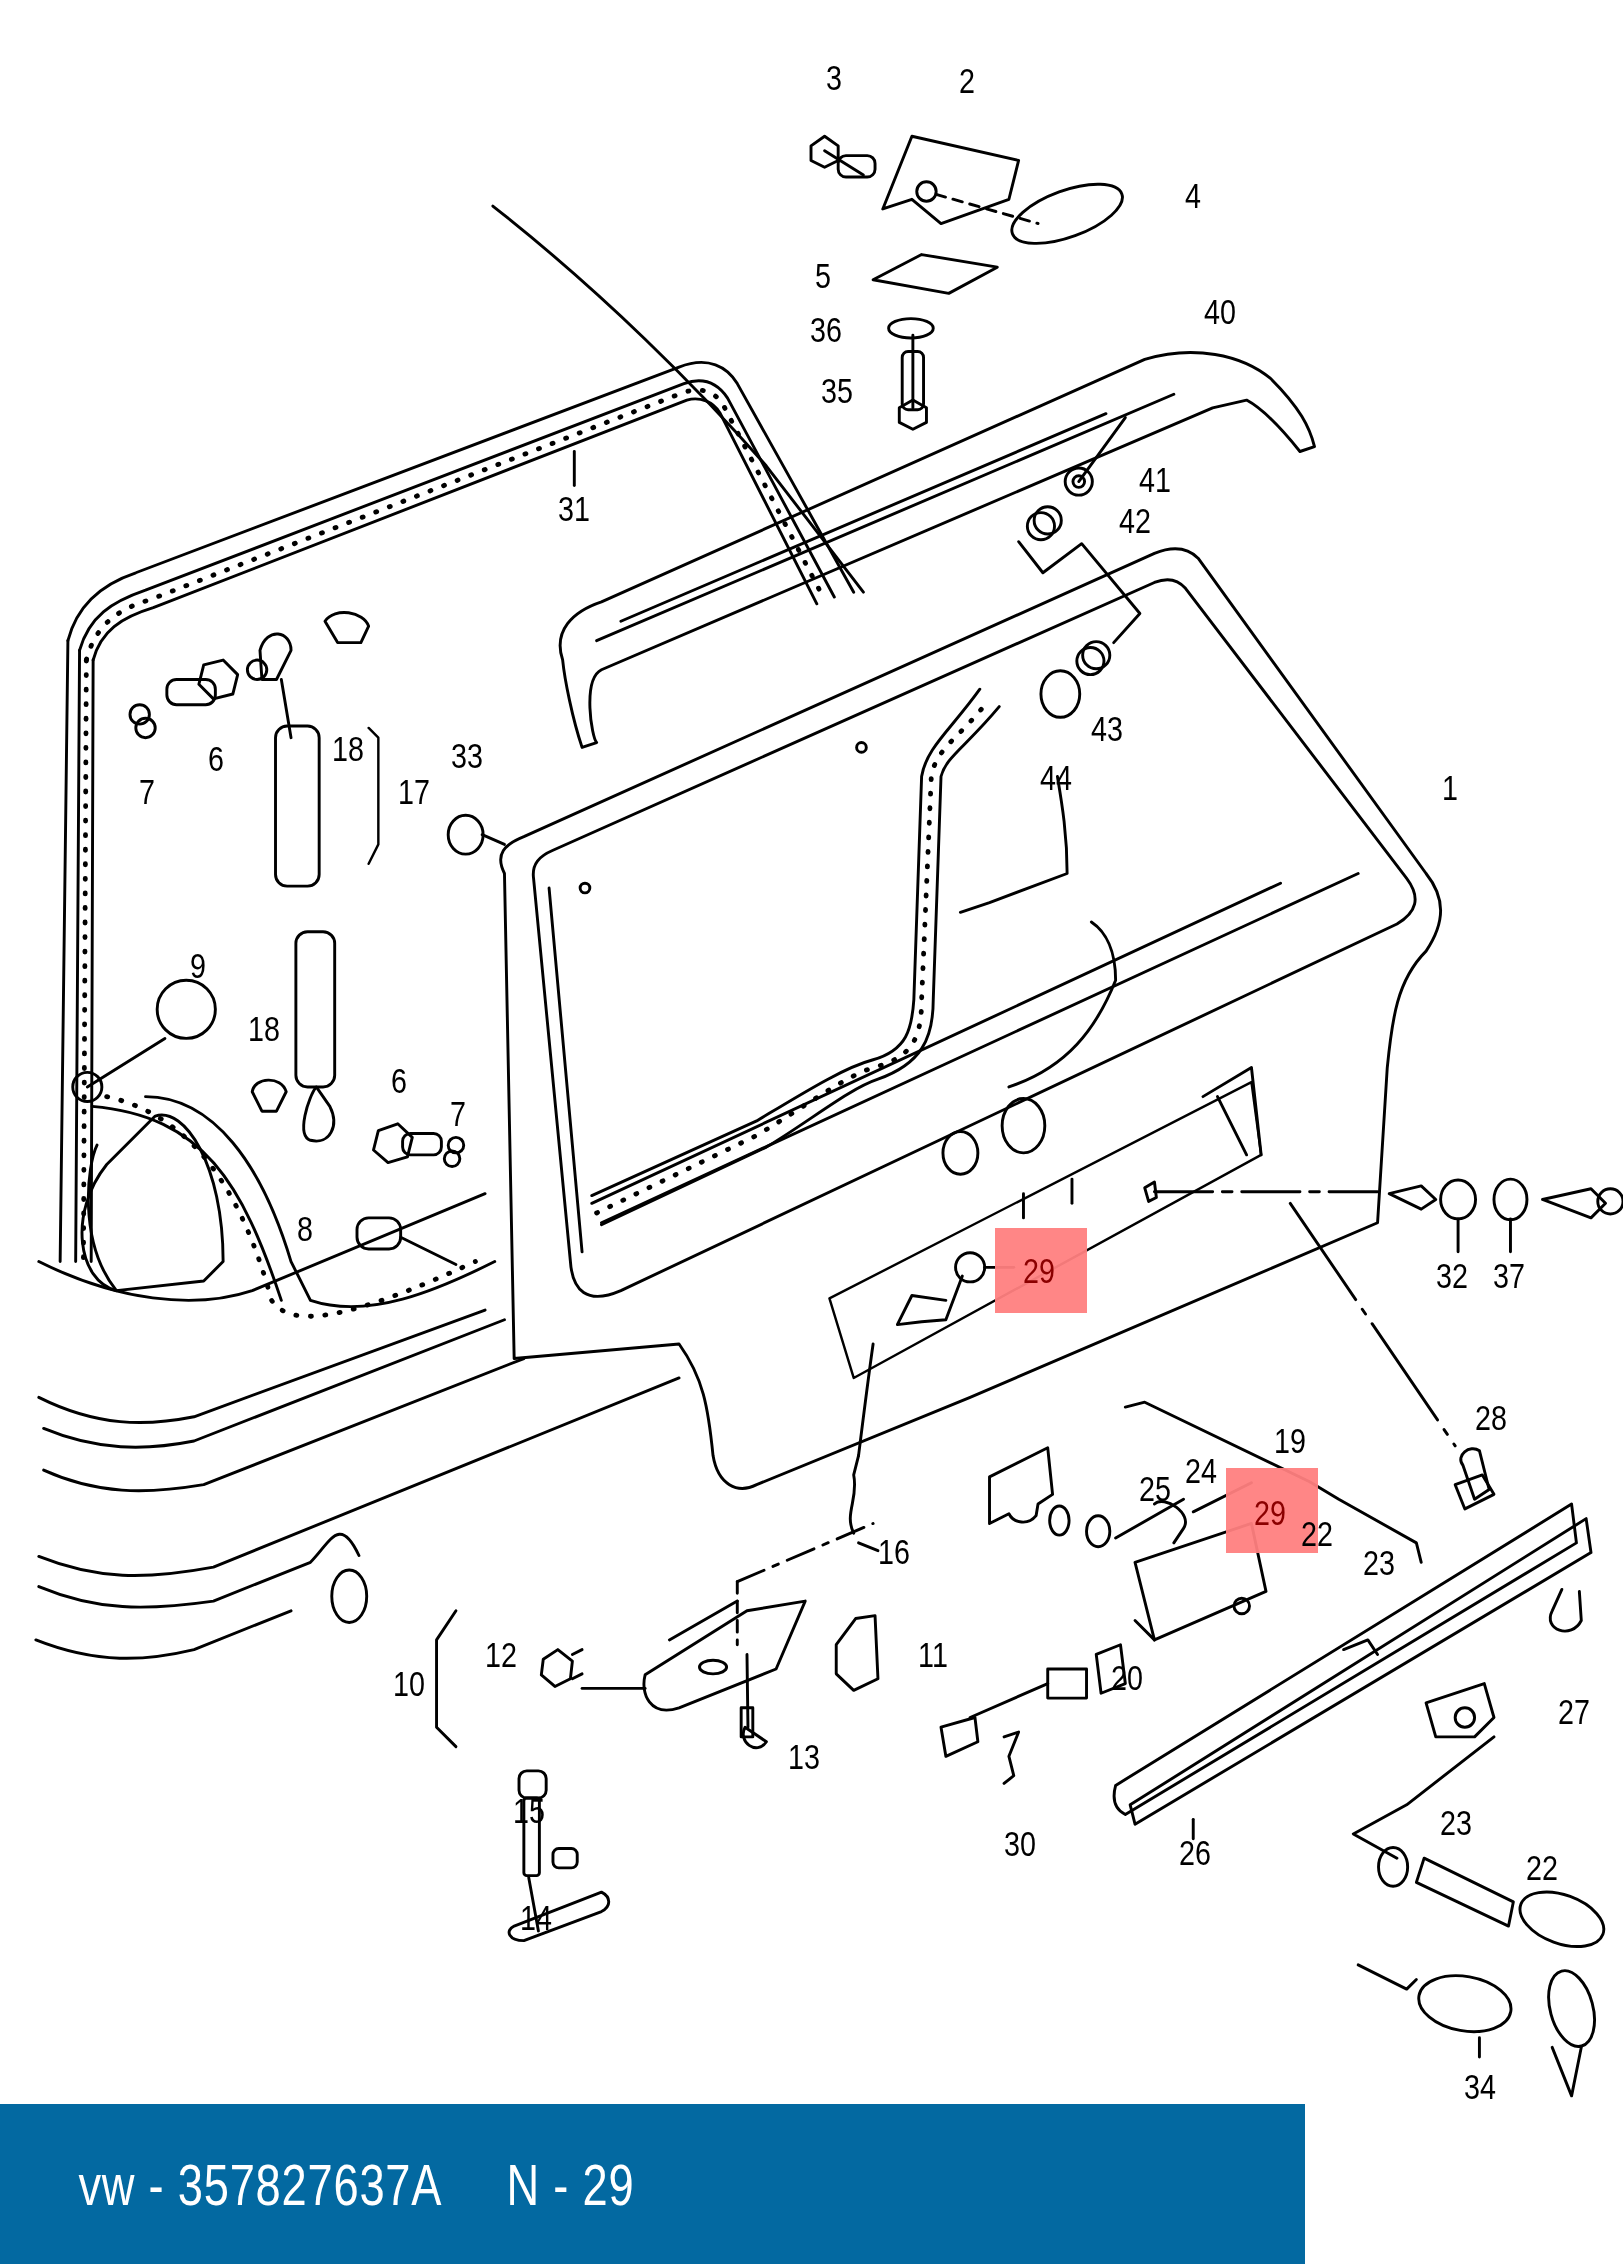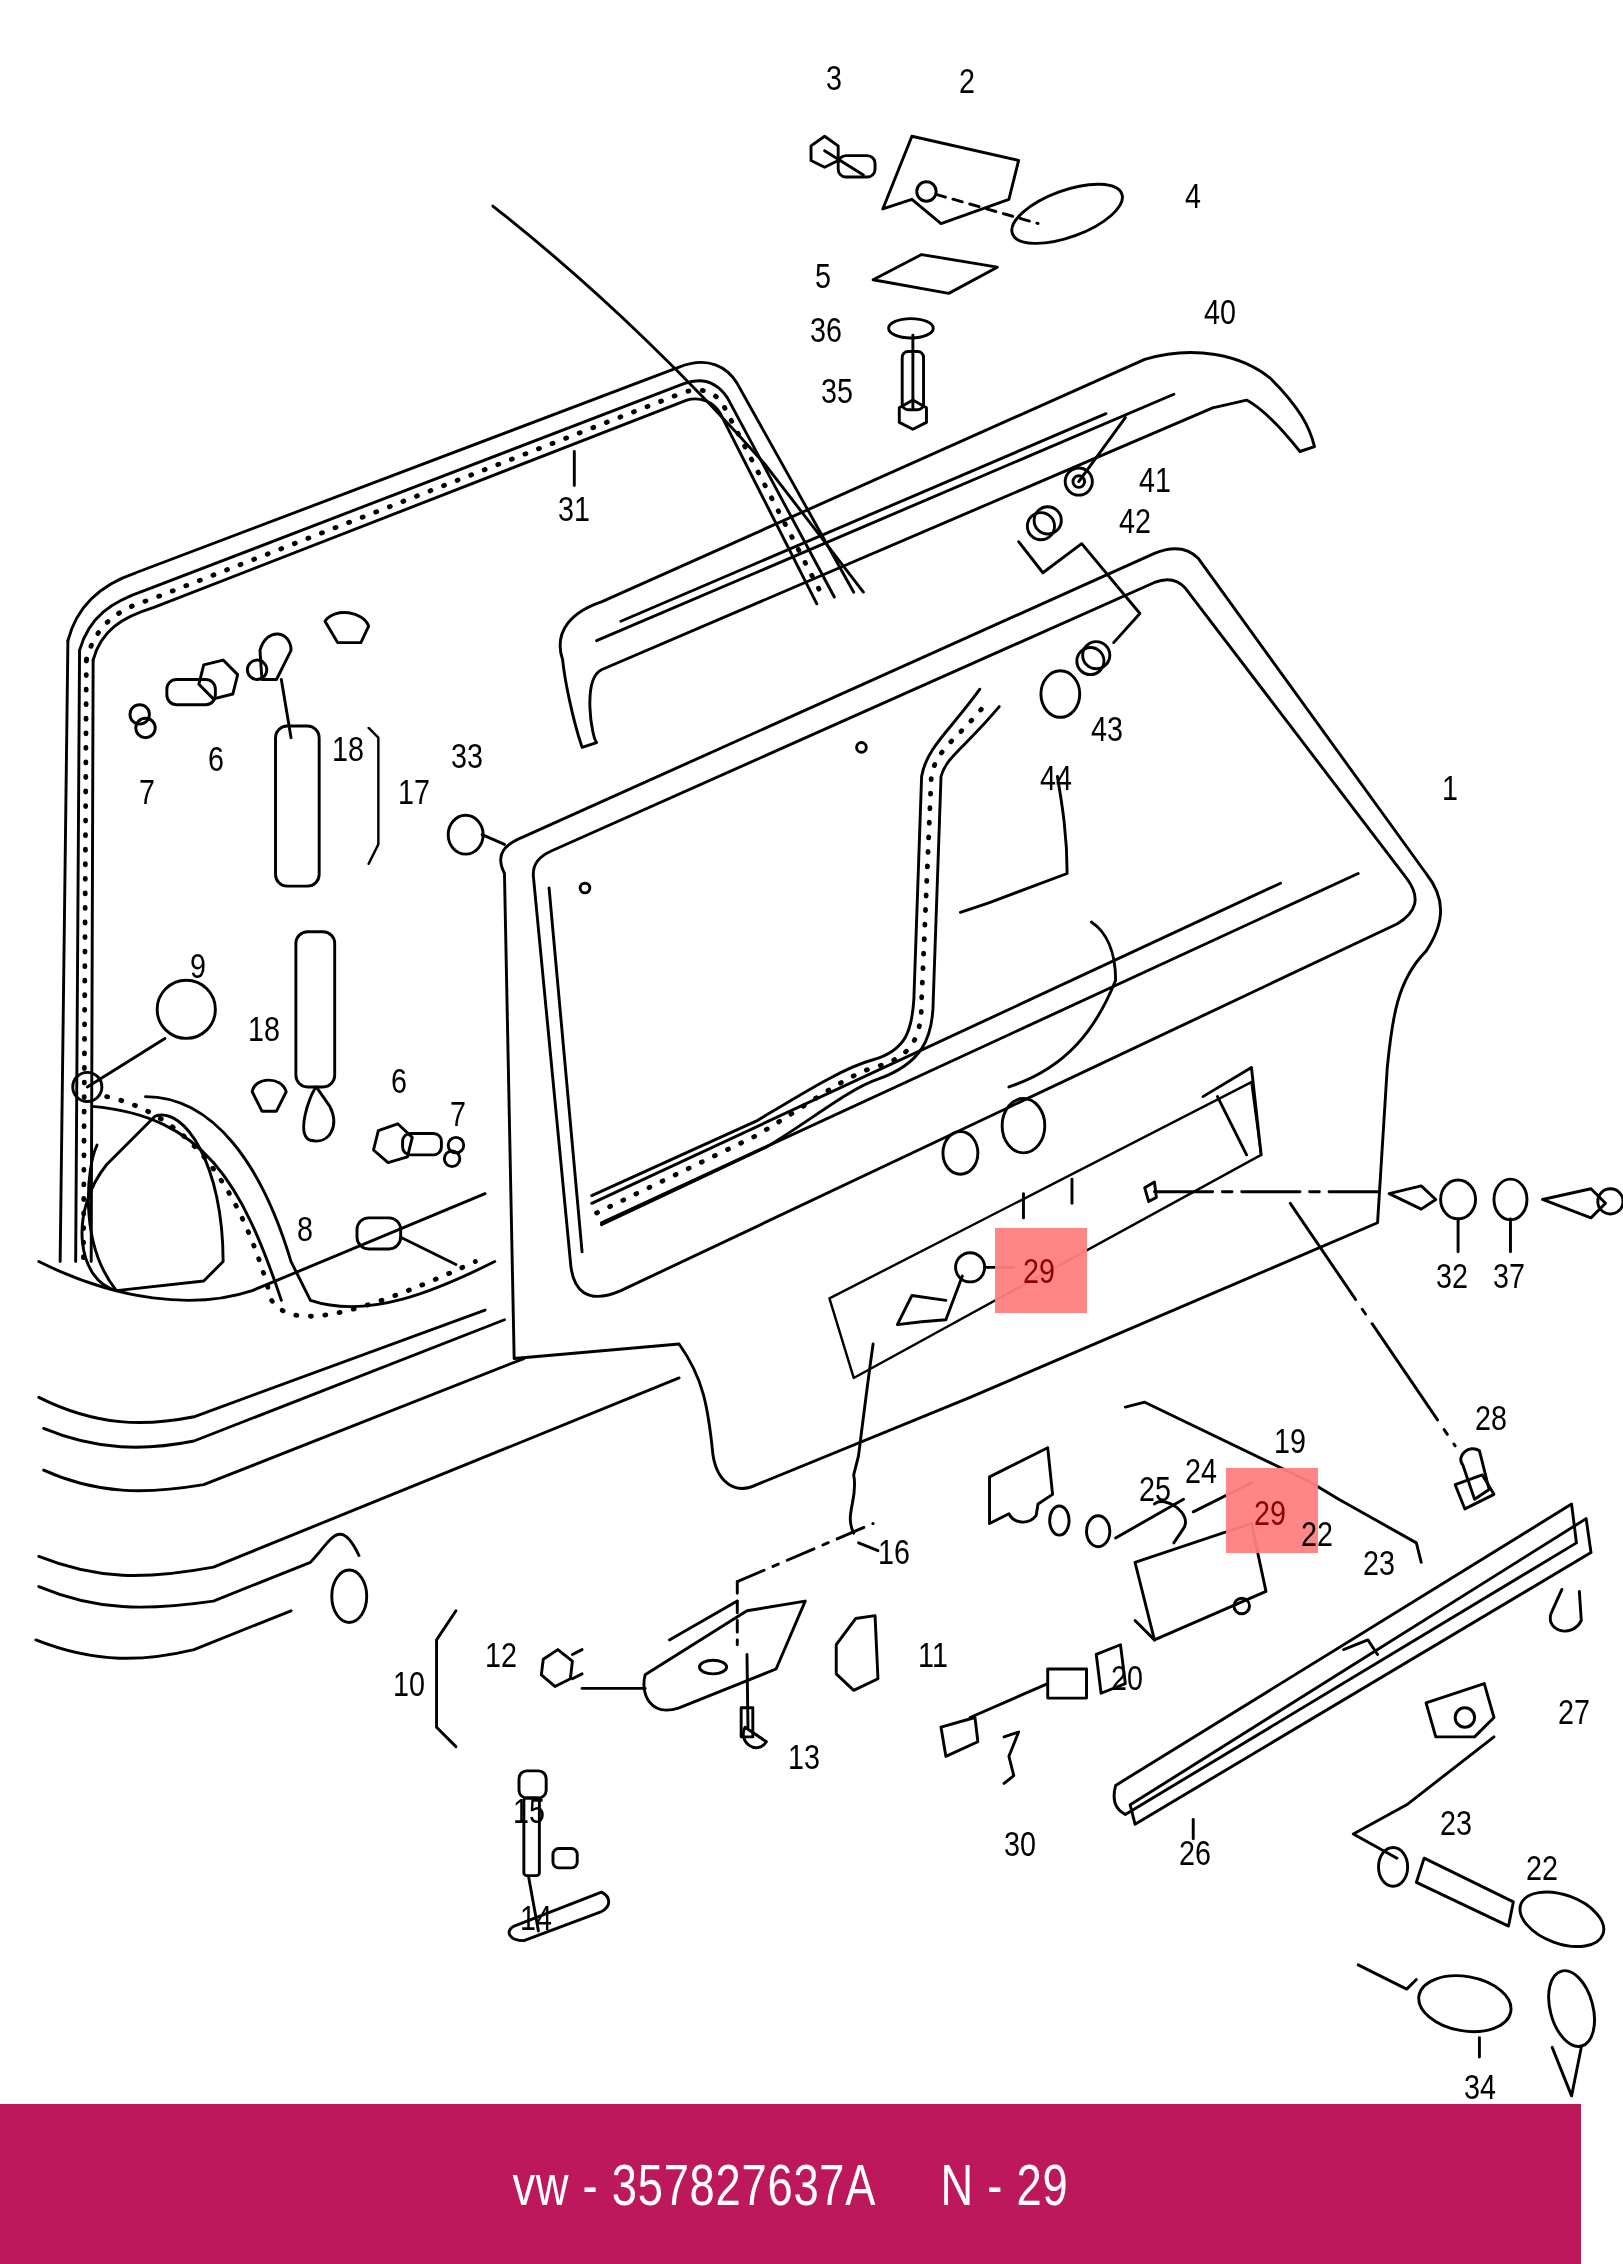--- a/index.html
+++ b/index.html
@@ -2,21 +2,21 @@
 <html><head>
 <meta charset="utf-8">
 <style>
   html, body { margin:0; padding:0; background:#ffffff; }
   body { width:1623px; height:2265px; position:relative; overflow:hidden; font-family:"Liberation Sans", sans-serif; }
   #diagram { position:absolute; left:0; top:0; width:1623px; height:2104px; }
   #diagram svg { position:absolute; left:0; top:0; }
   .lbl { position:absolute; font-family:"Liberation Sans", sans-serif; font-size:35px; color:#000; transform:translate(-50%,-50%) scaleX(0.82); line-height:1; white-space:nowrap; }
   .hl { position:absolute; background:#ff8080; opacity:0.95; }
   .hl-lbl { color:#8b0000; }
-  #footer { position:absolute; left:0; top:2104px; width:1581px; height:161px; background:#be185d; display:flex; align-items:center; justify-content:center; }
+  #footer { position:absolute; left:0; top:2104px; width:1305px; height:161px; background:#0369a1; display:flex; align-items:center; }
   #footer .ft { color:#ffffff; font-family:"Liberation Sans", sans-serif; font-size:58px; transform:scaleX(0.78); white-space:pre; letter-spacing:1px; }
 </style>
 </head>
 <body>
 
 <div id="diagram">
   <svg width="1623" height="2104" viewBox="0 0 1673 2168" fill="none" stroke="#000" stroke-width="3" stroke-linecap="round" stroke-linejoin="round">
 
     <path d="M508 212 C620 300 720 400 790 480 L890 610"></path>
 

